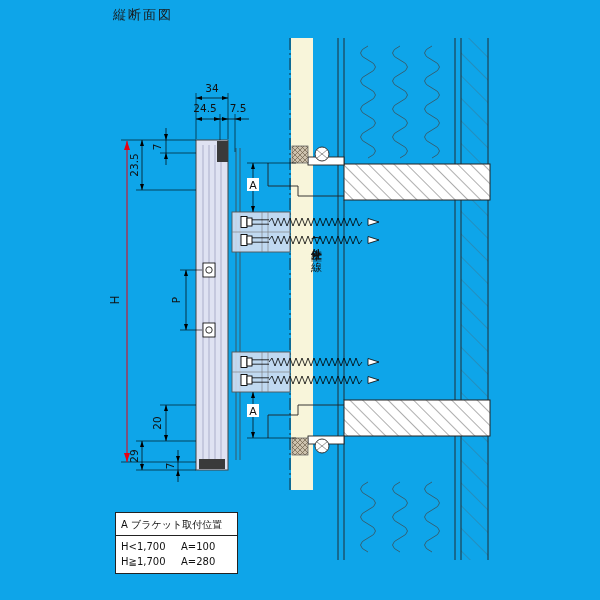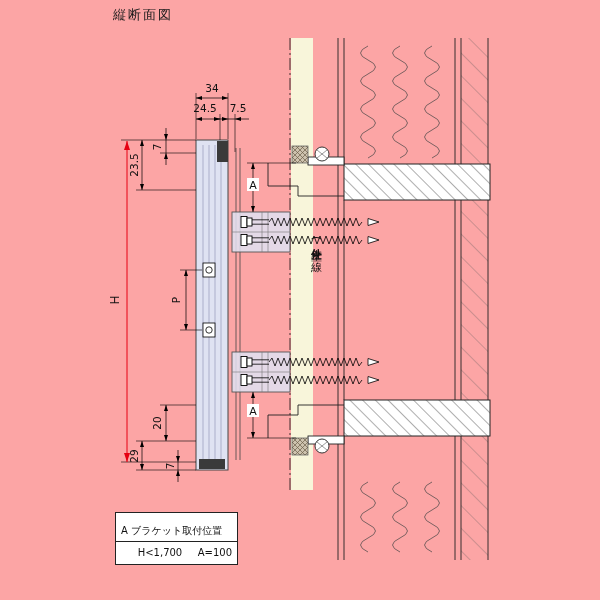--- a/index.html
+++ b/index.html
@@ -1,29 +1,29 @@
 <!DOCTYPE html>
 <html><head>
 <meta charset="utf-8">
 <style>
   html,body{margin:0;padding:0;background:#fff;}
-  .stage{position:relative;width:600px;height:600px;background:#fca5a5;overflow:hidden;
+  .stage{position:relative;width:600px;height:600px;background:#0ea5e9;overflow:hidden;
          font-family:"DejaVu Sans","Liberation Sans",sans-serif;}
   .stage svg{position:absolute;left:0;top:0;}
   .page-title{position:absolute;left:113px;top:6px;font-size:13px;letter-spacing:2px;color:#1a1a1a;}
   svg text{fill:#111;font-family:"DejaVu Sans","Liberation Sans",sans-serif;}
   .dimtxt{font-size:10.5px;}
   .atxt{font-size:11px;}
   .vlabel{font-size:11px;writing-mode:vertical-rl;}
   .legend{position:absolute;left:115px;top:512px;width:121px;border:1px solid #222;
           background:#fff;font-size:10px;color:#111;line-height:1.5;}
-  .legend-note{padding:4px 5px 3px;margin-top:6px;}
+  .legend-note{padding:4px 5px 3px;}
   .legend-note .indent{padding-left:14px;}
   .legend-ref{border-top:1px solid #222;padding:3px 5px 4px;}
-  .legend-row{display:flex;justify-content:flex-end;}
+  .legend-row{display:flex;}
   .legend-row .cond{width:60px;}
 </style>
 </head>
 <body>
 
 <div class="stage">
 
   <div class="page-title">縦断面図</div>
 
   <svg width="600" height="600" viewBox="0 0 600 600">
@@ -218,16 +218,20 @@
 
   <div class="legend">
     <div class="legend-note">
       <div>A ブラケット取付位置</div>
     </div>
     <div class="legend-ref">
       <div class="legend-row">
         <span class="cond">H&lt;1,700</span>
         <span class="val">A=100</span>
       </div>
+      <div class="legend-row">
+        <span class="cond">H≧1,700</span>
+        <span class="val">A=280</span>
+      </div>
     </div>
   </div>
 
 </div>
 
 </body></html>

